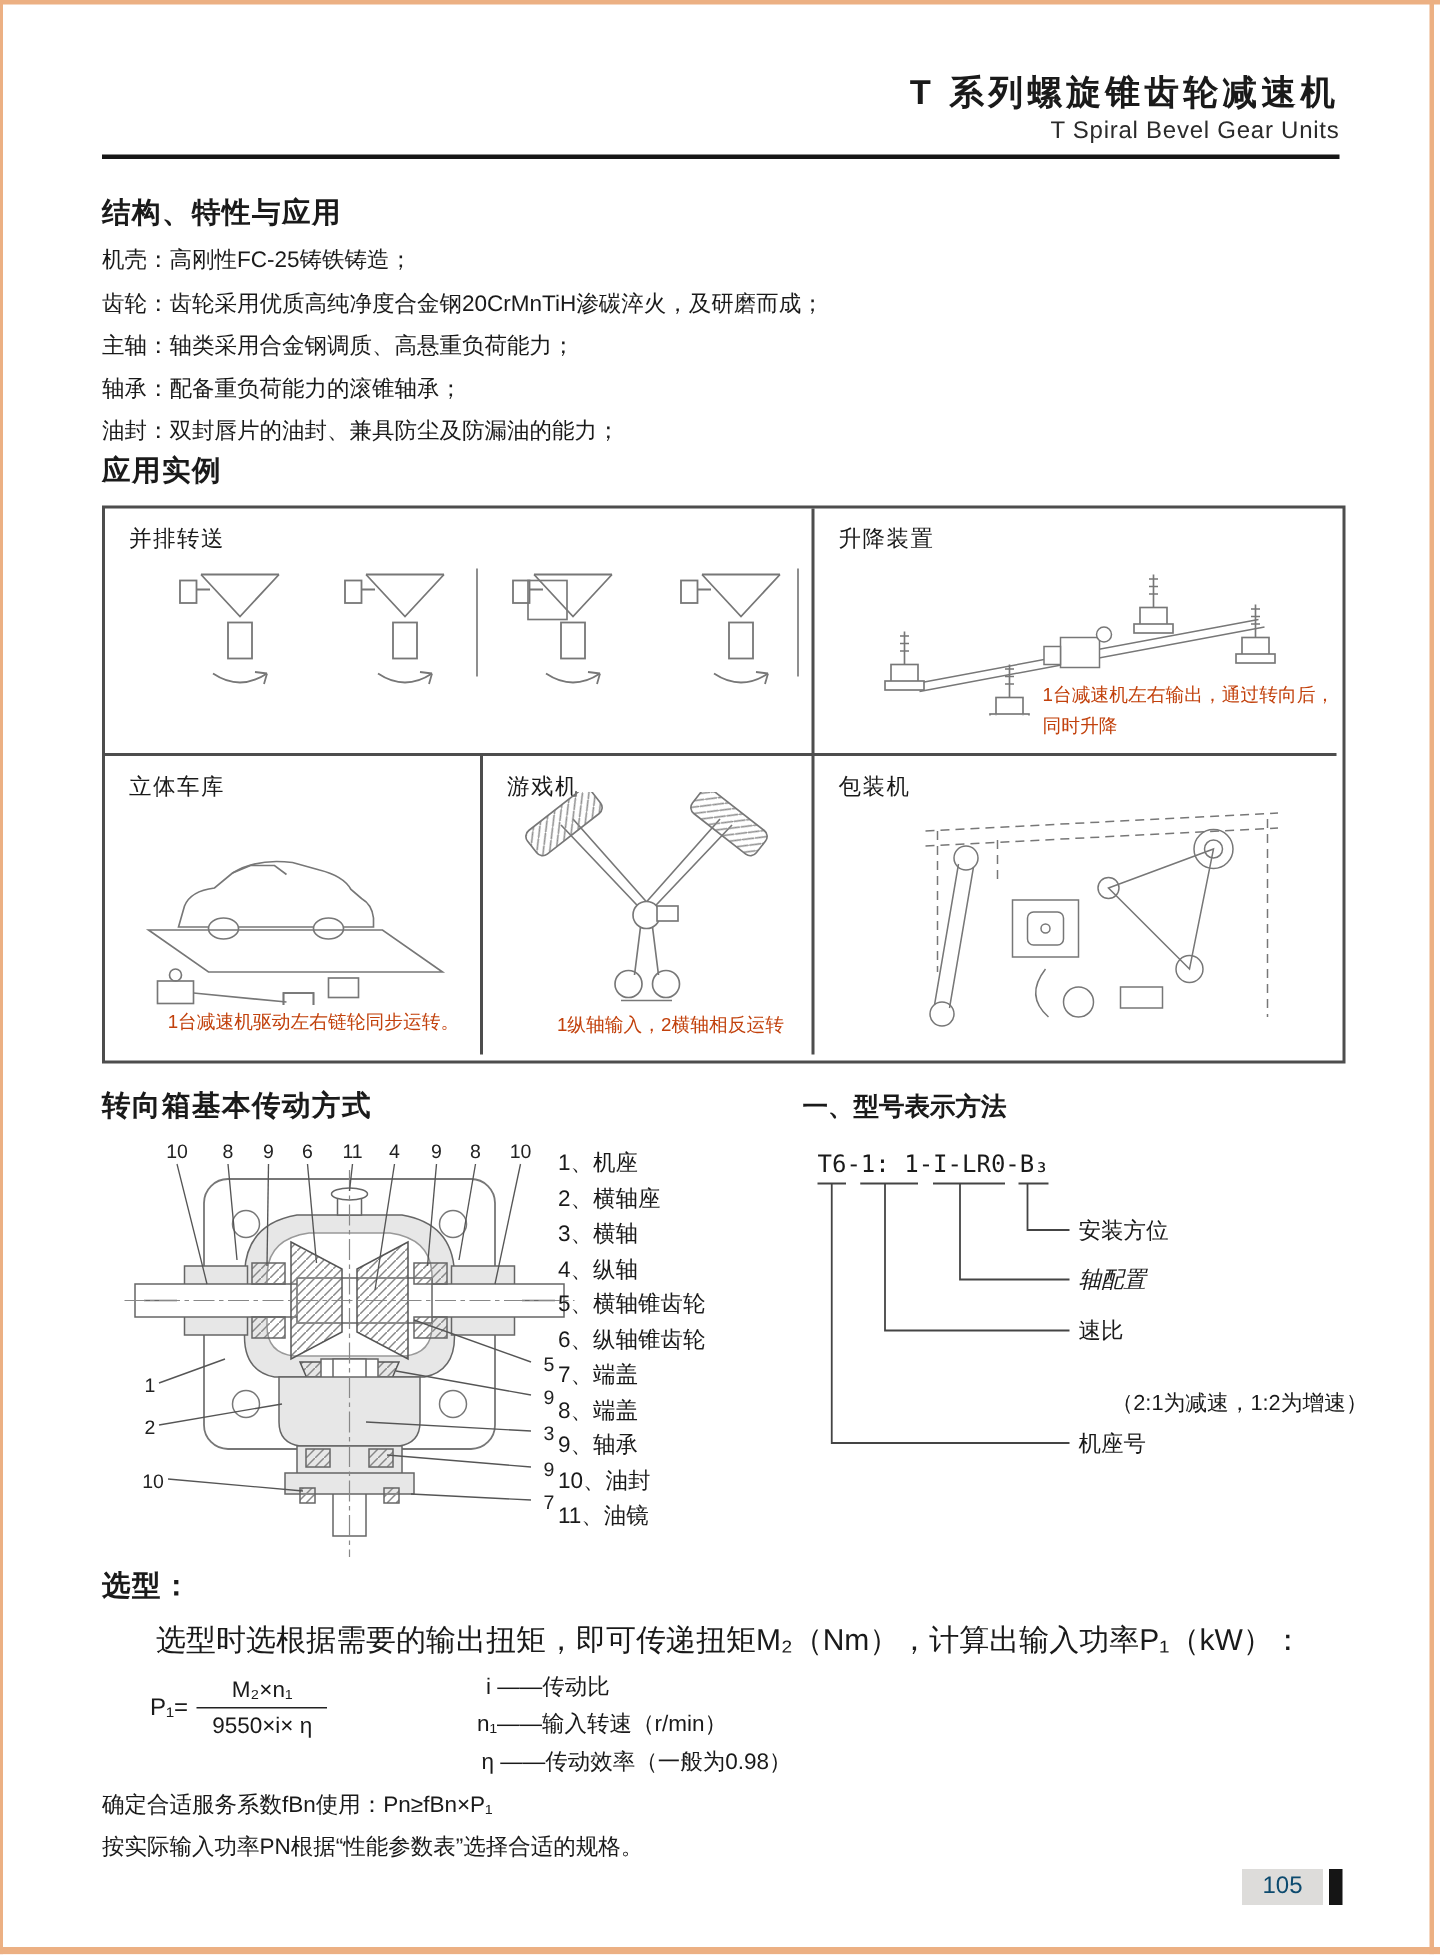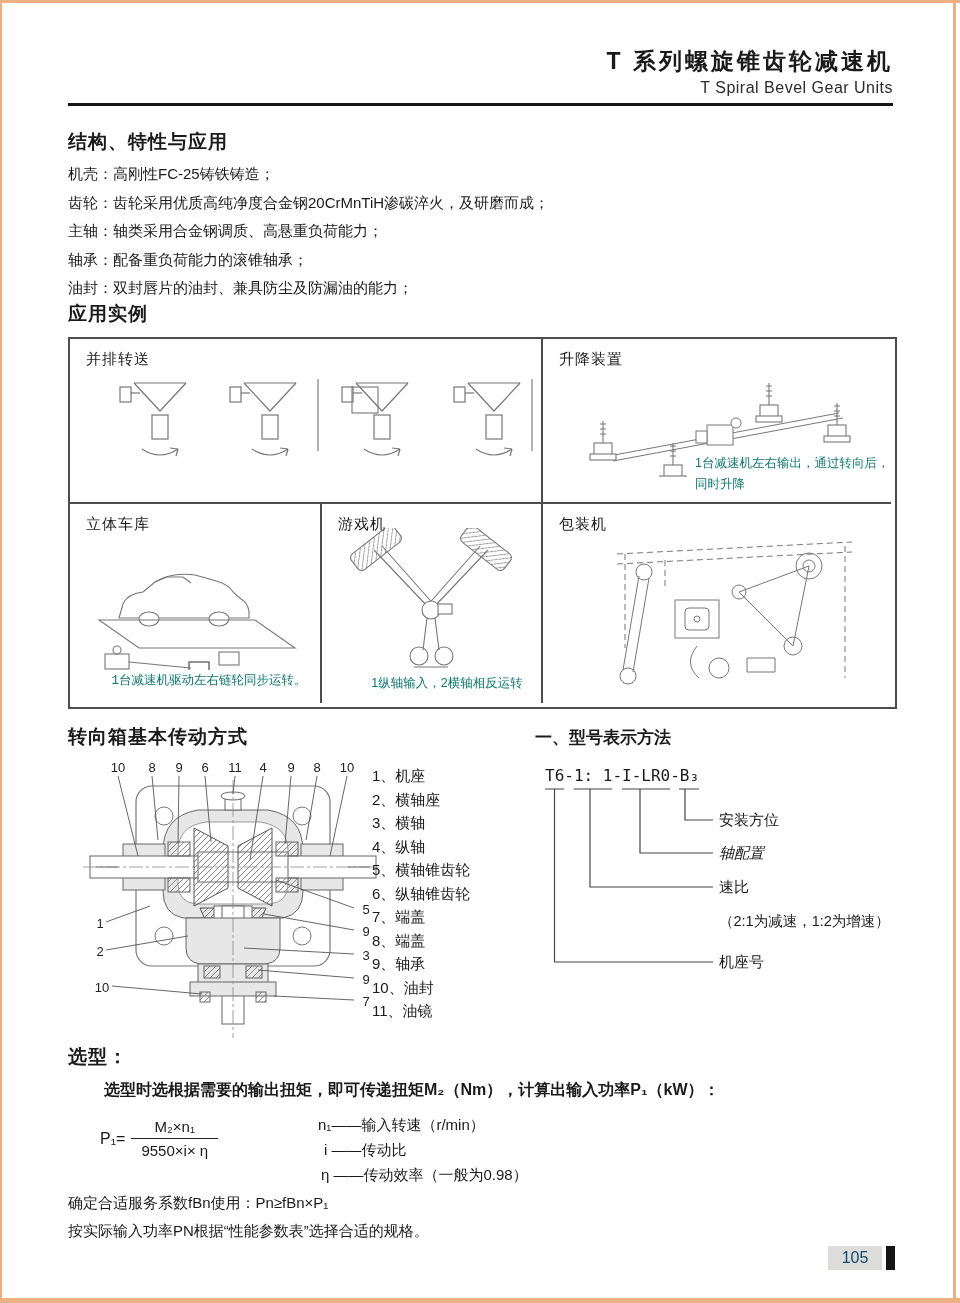--- a/index.html
+++ b/index.html
@@ -14,31 +14,31 @@
   .hdr-rule{left:68px;top:103px;width:825px;height:3px;background:#161616;}
   
   .sec-title{font-size:19px;font-weight:bold;letter-spacing:1px;}
   
   .feat-item{font-size:15px;line-height:28.5px;white-space:nowrap;}
   
   .app-table{left:68px;top:337px;width:825px;height:368px;border:2px solid #4d4d4d;}
   .grid-line{position:absolute;background:#4d4d4d;}
   .cell{position:absolute;}
   .cell-label{position:absolute;left:16px;top:11px;font-size:15px;letter-spacing:1px;}
-  .cap{position:absolute;font-size:12.5px;line-height:21px;color:#0f766e;}
+  .cap{position:absolute;font-size:12.5px;line-height:21px;color:#c2410c;}
   .cap-center{text-align:center;left:0;right:0;}
   
   .part-item{font-size:15px;line-height:23.5px;white-space:nowrap;}
   
   .model-title{font-size:17px;font-weight:bold;}
   .model-code{position:absolute;left:10px;top:40px;font-family:"DejaVu Sans Mono",monospace;font-size:16px;letter-spacing:0;white-space:pre;}
   .model-label{position:absolute;left:184px;font-size:15px;white-space:nowrap;}
   .model-note{position:absolute;left:184px;font-size:14.5px;white-space:nowrap;}
   
-  .sel-intro{font-size:16px;white-space:nowrap;font-weight:bold;}
+  .sel-intro{font-size:20px;white-space:nowrap;}
   .formula{display:flex;align-items:center;font-size:16px;}
   .frac{display:inline-block;text-align:center;font-size:15px;margin-left:6px;}
   .frac .num{padding:0 10px 3px;}
   .frac .den{border-top:1.5px solid #222;padding:3px 10px 0;}
   .def-line{font-size:15px;line-height:25px;white-space:nowrap;}
   .note-line{font-size:15px;white-space:nowrap;}
   
   .pg-box{left:828px;top:1246px;width:54px;height:24px;background:#dddcda;text-align:center;font-size:16px;line-height:24px;color:#0c4a6e;}
   .pg-bar{left:886px;top:1246px;width:9px;height:24px;background:#151515;}
   svg{display:block;}
@@ -113,21 +113,21 @@
         <rect x="149" y="66" width="11" height="12" fill="#fff" stroke="#777"></rect>
         <circle cx="189" cy="58" r="5" fill="#fff" stroke="#777"></circle>
         <use href="#jk" x="56" y="80"></use>
           <use href="#jk" x="126" y="102"></use>
         <use href="#jk" x="222" y="42"></use>
           <use href="#jk" x="290" y="62"></use>
       </svg>
       <div class="cap" style="left:152px;top:114px;width:200px;">1台减速机左右输出，通过转向后，同时升降</div>
     </div>
 
-    <div class="cell" style="left:0;top:165px;width:278px;height:199px;font-family:Liberation Mono, monospace;">
+    <div class="cell" style="left:0;top:165px;width:278px;height:199px;">
       <div class="cell-label">立体车库</div>
       <svg class="abs" style="left:1px;top:26px;" width="248" height="140" viewBox="0 0 248 140">
         <g stroke="#777" fill="none" stroke-width="1.1">
           <path d="M48,88 L52,74 Q56,64 72,62 L84,52 Q100,42 124,45 L142,50 Q158,54 163,63 L170,69 Q177,73 178,82 L178,88 Z" fill="#fff"></path>
           <path d="M84,52 L96,47 112,47 120,53"></path>
           <ellipse cx="78" cy="89" rx="10" ry="7" fill="#fff"></ellipse>
           <ellipse cx="148" cy="89" rx="10" ry="7" fill="#fff"></ellipse>
           <polygon points="28,90 184,90 224,118 68,118"></polygon>
           <rect x="148" y="122" width="20" height="13"></rect>
           <rect x="118" y="132" width="20" height="13" ?=""></rect>
@@ -305,38 +305,38 @@
         <path d="M19.5,63 V236 H178"></path>
         <path d="M55,63 V161 H178"></path>
         <path d="M105,63 V127 H178"></path>
         <path d="M150,63 V94 H178"></path>
       </g>
     </svg>
     <div class="model-code">T6-1: 1-I-LR0-B₃</div>
     <div class="model-label" style="top:85px;">安装方位</div>
     <div class="model-label" style="top:118px;font-style:italic;">轴配置</div>
     <div class="model-label" style="top:152px;">速比</div>
-    <div class="model-note" style="top:186px;">（2:1为减速，1:2为增速）</div>
+    <div class="model-note" style="top:200px;margin-left:22px;">（2:1为减速，1:2为增速）</div>
     <div class="model-label" style="top:227px;">机座号</div>
   </div>
 
   <div class="abs sec-title" style="left:68px;top:1044px;">选型：</div>
   <div class="abs sel-intro" style="left:104px;top:1080px;">选型时选根据需要的输出扭矩，即可传递扭矩M₂（Nm），计算出输入功率P₁（kW）：</div>
 
   <div class="abs formula" style="left:100px;top:1118px;">
     <span>P₁=</span>
     <span class="frac">
       <span class="num" style="display:block;">M₂×n₁</span>
       <span class="den" style="display:block;">9550×i× η</span>
     </span>
   </div>
 
   <div class="abs" style="left:318px;top:1112px;">
+    <div class="def-line" style="padding-left:6px;">i ——传动比</div>
     <div class="def-line">n₁——输入转速（r/min）</div>
-    <div class="def-line" style="padding-left:6px;">i ——传动比</div>
     <div class="def-line" style="padding-left:3px;">η ——传动效率（一般为0.98）</div>
   </div>
 
   <div class="abs note-line" style="left:68px;top:1194px;">确定合适服务系数fBn使用：Pn≥fBn×P₁</div>
   <div class="abs note-line" style="left:68px;top:1222px;">按实际输入功率PN根据“性能参数表”选择合适的规格。</div>
 
   <div class="abs pg-box">105</div>
   <div class="abs pg-bar"></div>
 </div>
 

